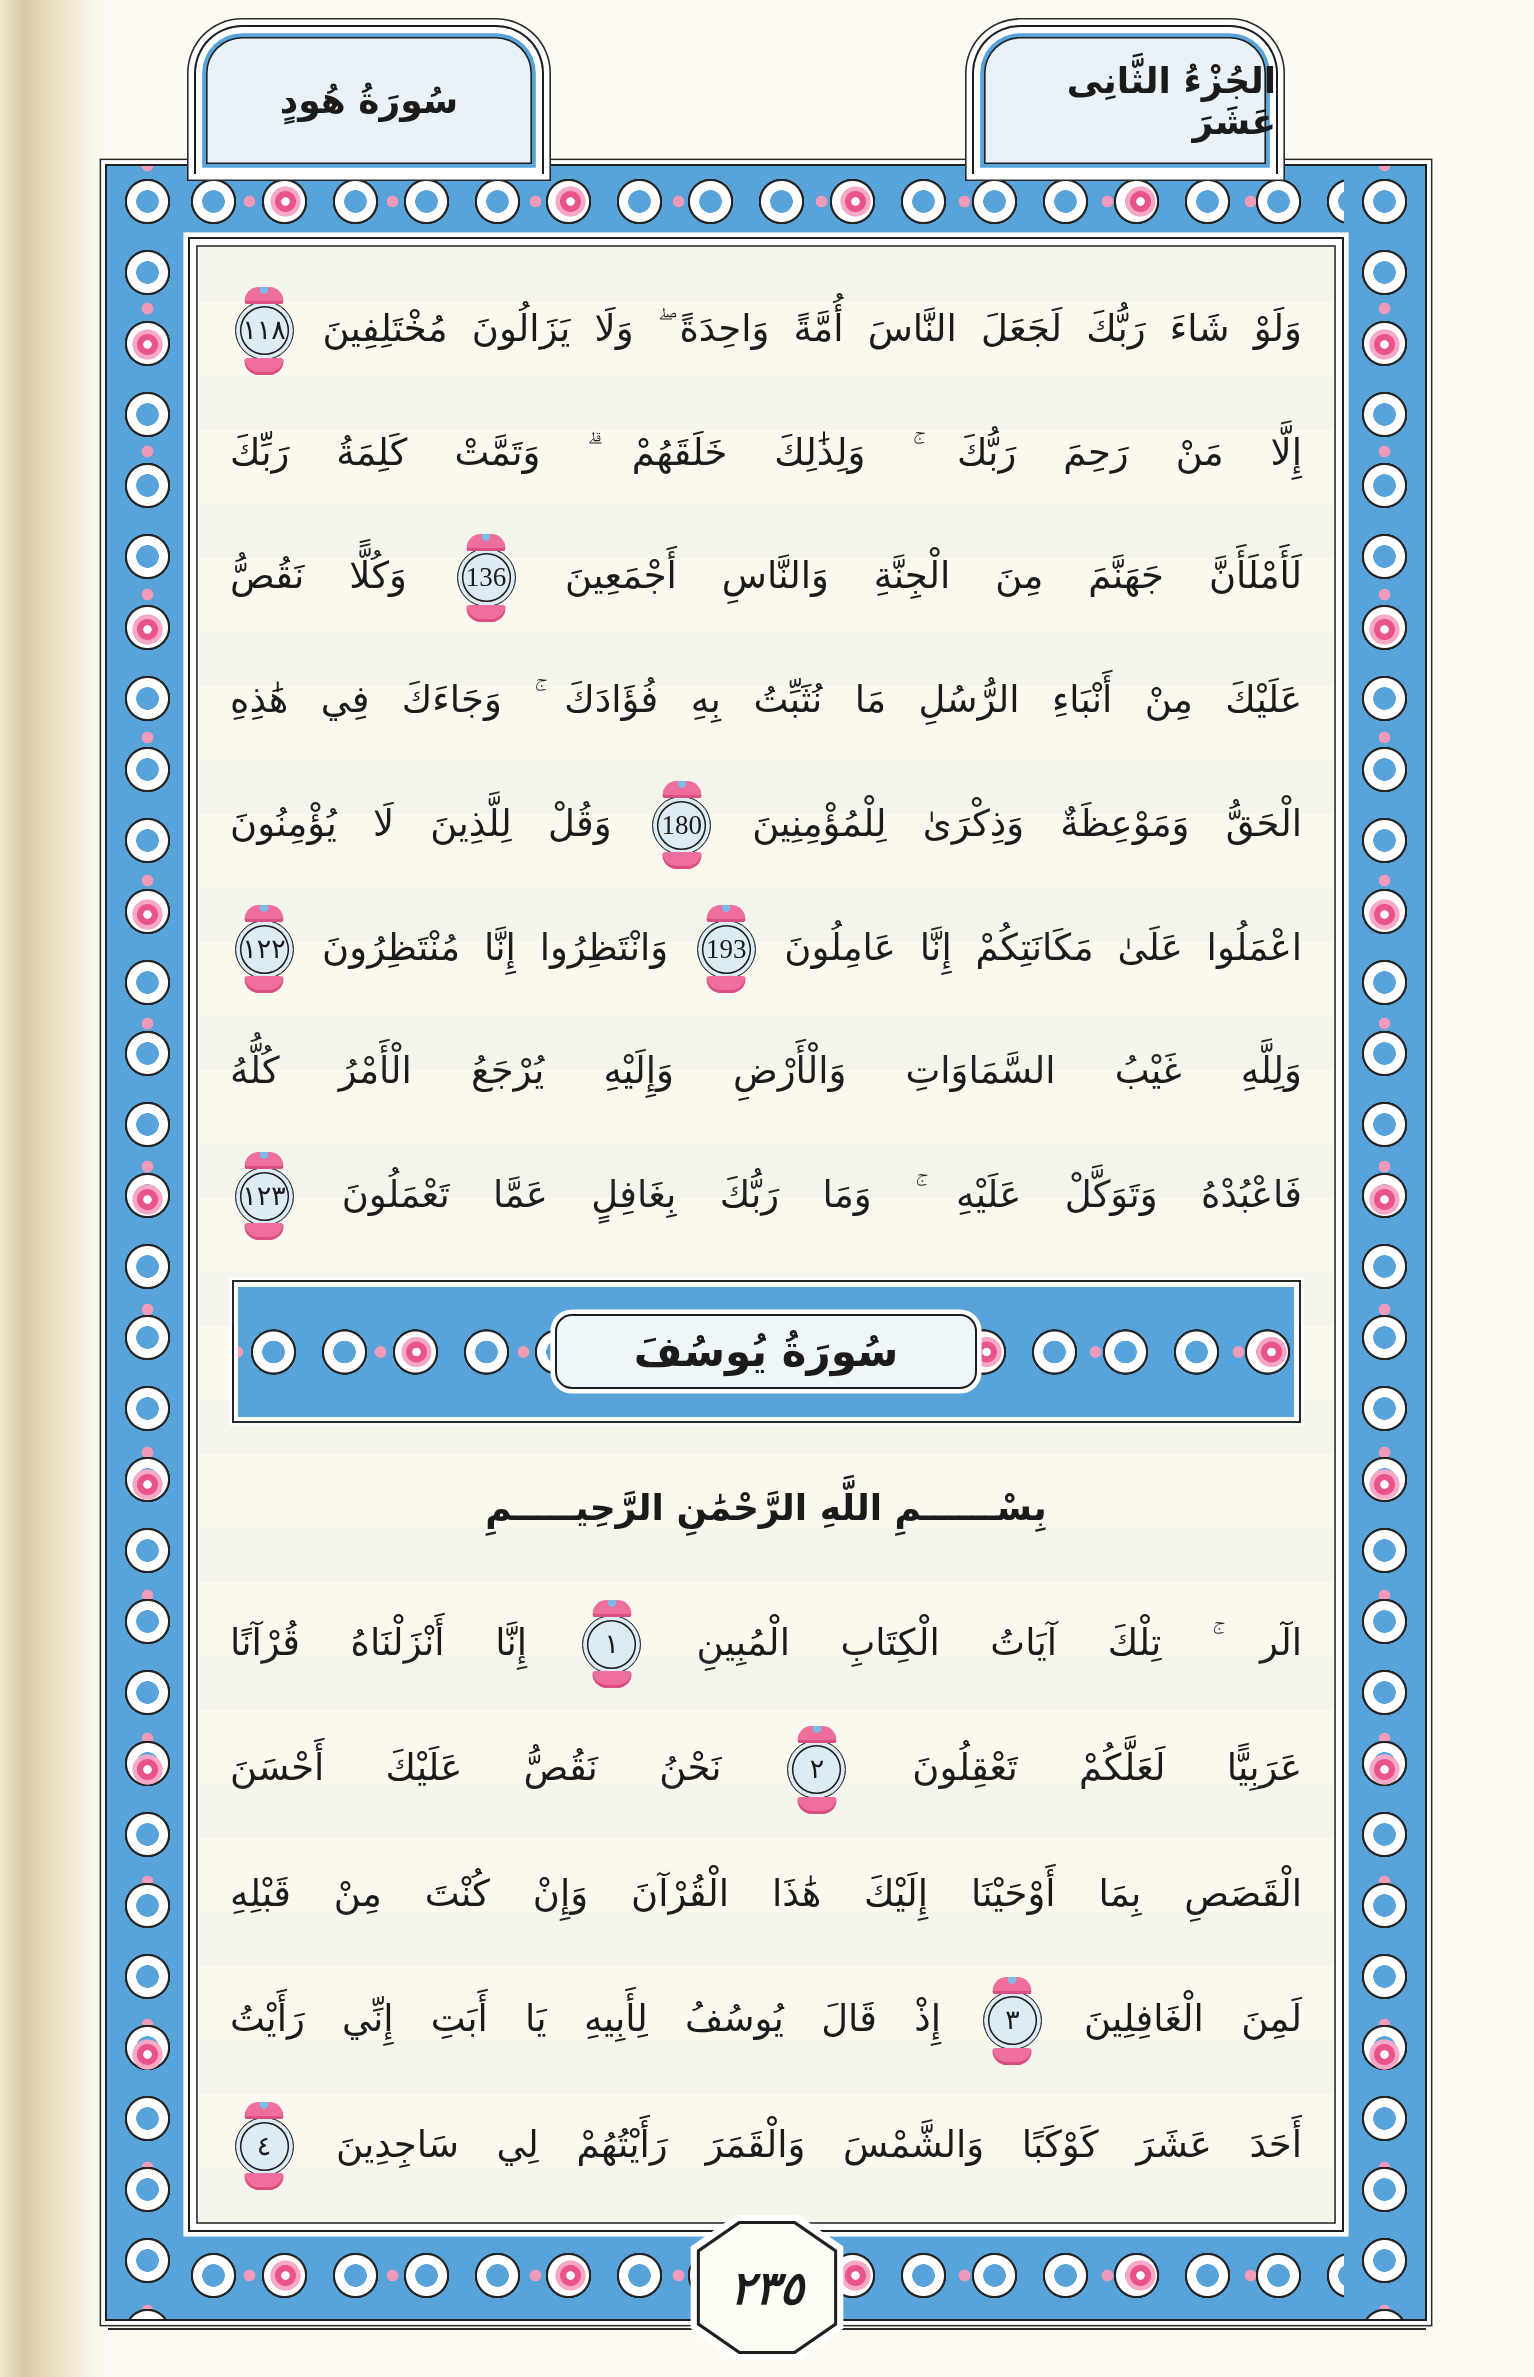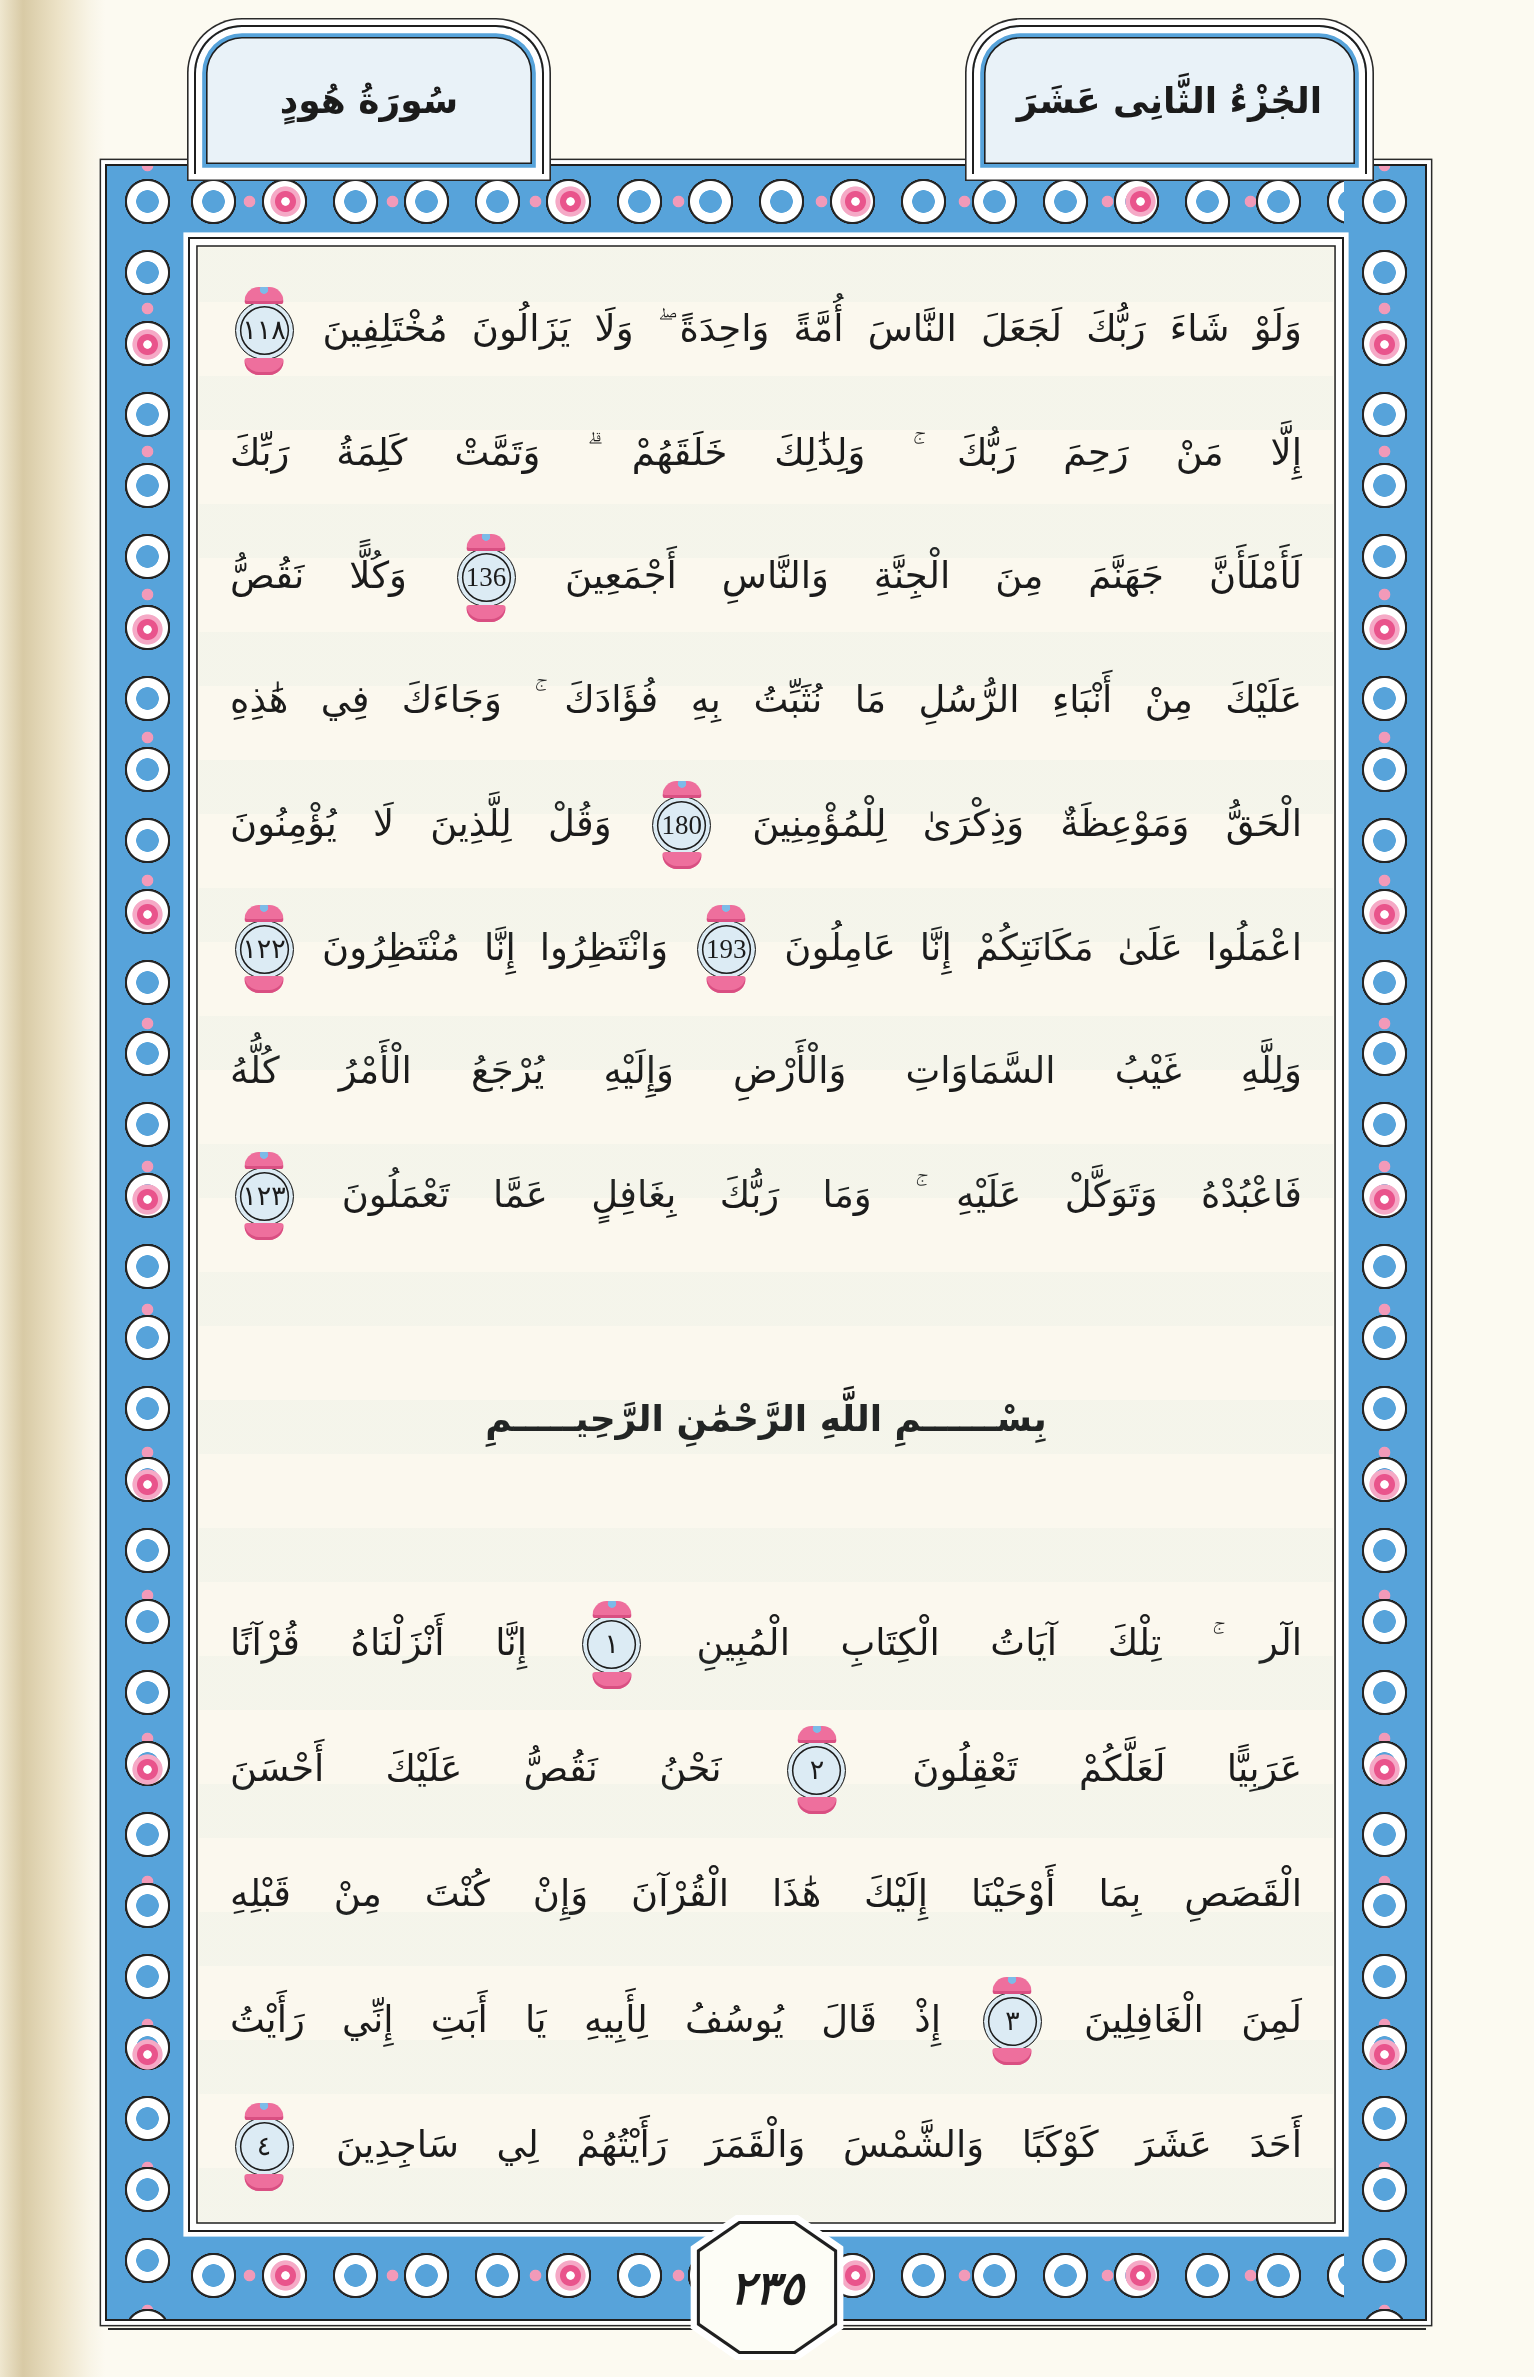--- a/index.html
+++ b/index.html
@@ -67,21 +67,21 @@
     position:absolute; top:25px; height:149px; z-index:4;
     background:#e9f2f8;
     border:2.3px solid #1f1f1f; border-bottom:none;
     border-radius:48px 48px 0 0;
     box-shadow: 0 0 0 5.4px #ffffff, 0 0 0 7px #2a2a2a,
                 inset 0 0 0 6.2px #ffffff, inset 0 0 0 10px #57a3da, inset 0 0 0 11.6px #1f1f1f;
     display:flex; align-items:center; justify-content:center;
     font-size:36px; font-weight:700; direction:rtl;
   }
   .cartouche.left  { left:194px;  width:350px; }
-  .cartouche.right { left:972px; width:395px; }
+  .cartouche.right { left:972px; width:306px; }
 
   
   .section { display:flex; flex-direction:column; justify-content:space-between; }
   .hud-block   { flex:0 0 984px; }
   .yusuf-block { flex:0 0 620px; }
   .qline {
     direction:rtl;
     text-align:justify; text-align-last:justify;
     font-size:37px; line-height:118px; height:118px;
     white-space:normal; overflow:visible;
@@ -167,20 +167,25 @@
         <div class="qline"><span class="qtext">وَلَوْ شَاءَ رَبُّكَ لَجَعَلَ النَّاسَ أُمَّةً وَاحِدَةً ۖ وَلَا يَزَالُونَ مُخْتَلِفِينَ</span> <span class="verse">١١٨</span></div>
         <div class="qline"><span class="qtext">إِلَّا مَنْ رَحِمَ رَبُّكَ ۚ وَلِذَٰلِكَ خَلَقَهُمْ ۗ وَتَمَّتْ كَلِمَةُ رَبِّكَ</span></div>
         <div class="qline"><span class="qtext">لَأَمْلَأَنَّ جَهَنَّمَ مِنَ الْجِنَّةِ وَالنَّاسِ أَجْمَعِينَ</span> <span class="verse">136</span> <span class="qtext">وَكُلًّا نَقُصُّ</span></div>
         <div class="qline"><span class="qtext">عَلَيْكَ مِنْ أَنْبَاءِ الرُّسُلِ مَا نُثَبِّتُ بِهِ فُؤَادَكَ ۚ وَجَاءَكَ فِي هَٰذِهِ</span></div>
         <div class="qline"><span class="qtext">الْحَقُّ وَمَوْعِظَةٌ وَذِكْرَىٰ لِلْمُؤْمِنِينَ</span> <span class="verse">180</span> <span class="qtext">وَقُلْ لِلَّذِينَ لَا يُؤْمِنُونَ</span></div>
         <div class="qline"><span class="qtext">اعْمَلُوا عَلَىٰ مَكَانَتِكُمْ إِنَّا عَامِلُونَ</span> <span class="verse">193</span> <span class="qtext">وَانْتَظِرُوا إِنَّا مُنْتَظِرُونَ</span> <span class="verse">١٢٢</span></div>
         <div class="qline"><span class="qtext">وَلِلَّهِ غَيْبُ السَّمَاوَاتِ وَالْأَرْضِ وَإِلَيْهِ يُرْجَعُ الْأَمْرُ كُلُّهُ</span></div>
         <div class="qline"><span class="qtext">فَاعْبُدْهُ وَتَوَكَّلْ عَلَيْهِ ۚ وَمَا رَبُّكَ بِغَافِلٍ عَمَّا تَعْمَلُونَ</span> <span class="verse">١٢٣</span></div>
       </div>
 
+    <div class="surah-band">
+      <div class="surah-band-in arab arab-h">
+        <div class="surah-title">سُورَةُ يُوسُفَ</div>
+      </div>
+    </div>
 
     <div class="bismillah">بِسْــــــمِ اللَّهِ الرَّحْمَٰنِ الرَّحِيـــــمِ</div>
 
     <div class="section yusuf-block">
         <div class="qline"><span class="qtext">الٓر ۚ تِلْكَ آيَاتُ الْكِتَابِ الْمُبِينِ</span> <span class="verse">١</span> <span class="qtext">إِنَّا أَنْزَلْنَاهُ قُرْآنًا</span></div>
         <div class="qline"><span class="qtext">عَرَبِيًّا لَعَلَّكُمْ تَعْقِلُونَ</span> <span class="verse">٢</span> <span class="qtext">نَحْنُ نَقُصُّ عَلَيْكَ أَحْسَنَ</span></div>
         <div class="qline"><span class="qtext">الْقَصَصِ بِمَا أَوْحَيْنَا إِلَيْكَ هَٰذَا الْقُرْآنَ وَإِنْ كُنْتَ مِنْ قَبْلِهِ</span></div>
         <div class="qline"><span class="qtext">لَمِنَ الْغَافِلِينَ</span> <span class="verse">٣</span> <span class="qtext">إِذْ قَالَ يُوسُفُ لِأَبِيهِ يَا أَبَتِ إِنِّي رَأَيْتُ</span></div>
         <div class="qline"><span class="qtext">أَحَدَ عَشَرَ كَوْكَبًا وَالشَّمْسَ وَالْقَمَرَ رَأَيْتُهُمْ لِي سَاجِدِينَ</span> <span class="verse">٤</span></div>
       </div>

